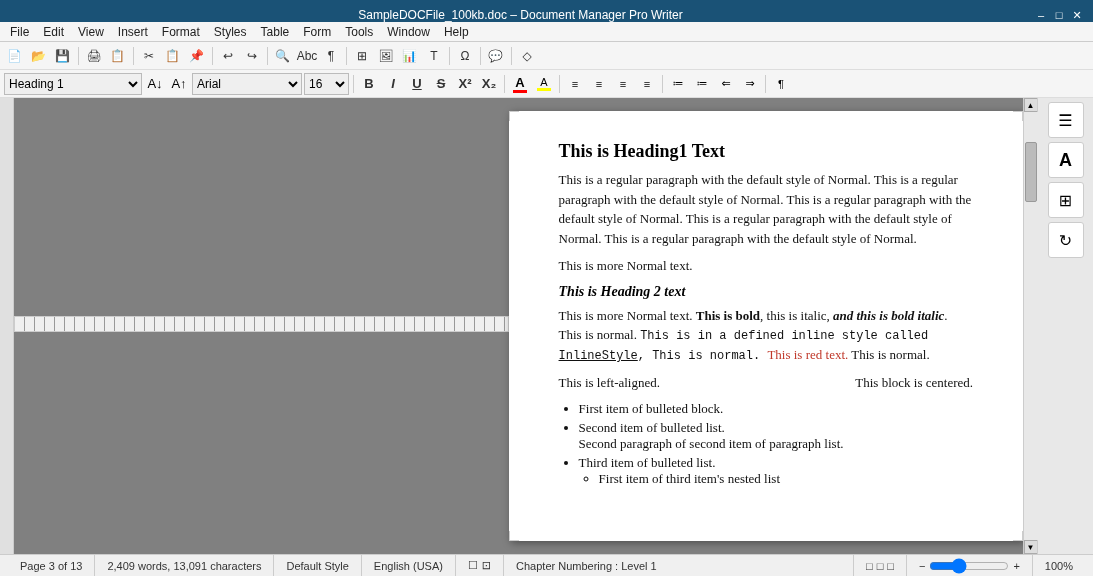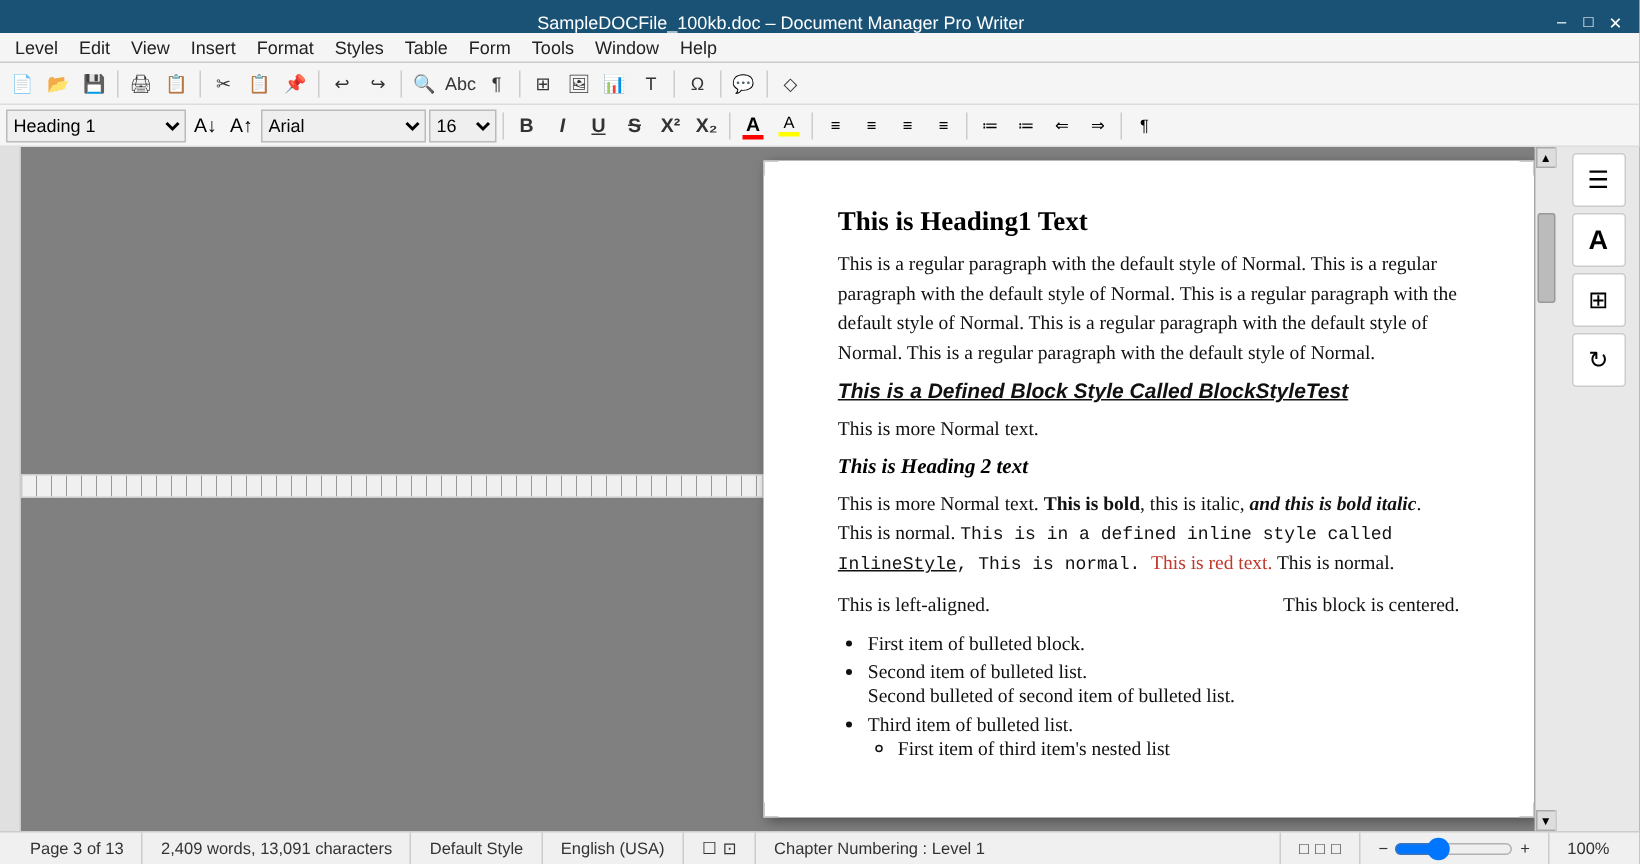--- a/index.html
+++ b/index.html
@@ -74,21 +74,21 @@
     
     #format-toolbar {
       background: #f5f5f5;
       border-bottom: 1px solid #ddd;
       height: 28px;
       display: flex;
       align-items: center;
       padding: 0 4px;
       gap: 2px;
     }
-    .style-select { width: 120px; height: 22px; border: 1px solid #bbb; font-size: 12px; }
+    .style-select { width: 138px; height: 22px; border: 1px solid #bbb; font-size: 12px; }
     .font-btn { width: 22px; height: 22px; background: transparent; border: none; cursor: pointer; font-size: 13px; }
     .font-select { width: 110px; height: 22px; border: 1px solid #bbb; font-size: 12px; }
     .size-select { width: 45px; height: 22px; border: 1px solid #bbb; font-size: 12px; }
     .fmt-btn {
       width: 22px; height: 22px;
       background: transparent;
       border: 1px solid transparent;
       cursor: pointer;
       font-size: 13px;
       font-weight: bold;
@@ -300,21 +300,21 @@
 <div id="title-bar">
   <span class="title-text">SampleDOCFile_100kb.doc – Document Manager Pro Writer</span>
   <div class="window-controls">
     <button class="win-btn">–</button>
     <button class="win-btn">□</button>
     <button class="win-btn close">✕</button>
   </div>
 </div>
 
 <div id="menu-bar">
-  <span class="menu-item">Level</span>
+  <span class="menu-item">File</span>
   <span class="menu-item">Edit</span>
   <span class="menu-item">View</span>
   <span class="menu-item">Insert</span>
   <span class="menu-item">Format</span>
   <span class="menu-item">Styles</span>
   <span class="menu-item">Table</span>
   <span class="menu-item">Form</span>
   <span class="menu-item">Tools</span>
   <span class="menu-item">Window</span>
   <span class="menu-item">Help</span>
@@ -404,42 +404,39 @@
     <div id="page" style="position:relative;">
       <div class="page-corner corner-tl"></div>
       <div class="page-corner corner-tr"></div>
       <div class="page-corner corner-bl"></div>
       <div class="page-corner corner-br"></div>
 
       <div class="doc-h1">This is Heading1 Text</div>
 
       <p class="doc-p">This is a regular paragraph with the default style of Normal. This is a regular paragraph with the default style of Normal. This is a regular paragraph with the default style of Normal. This is a regular paragraph with the default style of Normal. This is a regular paragraph with the default style of Normal.</p>
 
-      <p class="block-style">
-        <span style="text-decoration:underline;">This is a Defined Block Style Called BlockStyleTest</span>
-      </p>
 
       <p class="doc-p">This is more Normal text.</p>
 
       <div class="doc-h2">This is Heading 2 text</div>
 
       <p class="doc-p">
         <span>This is more Normal text. </span><span class="bold">This is bold</span><span>, </span><span class="italic">this is italic</span><span>, </span><span class="bold-italic">and this is bold italic</span><span>. This is normal. </span><span class="inline-style">This is in a defined inline style called </span><span class="inline-style underline">InlineStyle</span><span class="inline-style">, This is normal. </span><span class="red-text">This is red text.</span><span> This is normal.</span>
       </p>
 
       <p class="doc-p" style="display:flex; justify-content:space-between;">
         <span>This is left-aligned.</span>
         <span>This block is centered.</span>
       </p>
 
       <ul class="bullet-list">
         <li>First item of bulleted block.</li>
         <li>
           <span>Second item of bulleted list.</span><br>
-          <span style="margin-left:0;">Second bulleted of second item of bulleted list.</span>
+          <span style="margin-left:0;">Second paragraph of second item of paragraph list.</span>
         </li>
         <li>
           <span>Third item of bulleted list.</span>
           <ul class="nested-list">
             <li>First item of third item's nested list</li>
           </ul>
         </li>
       </ul>
     </div>
   </div>

